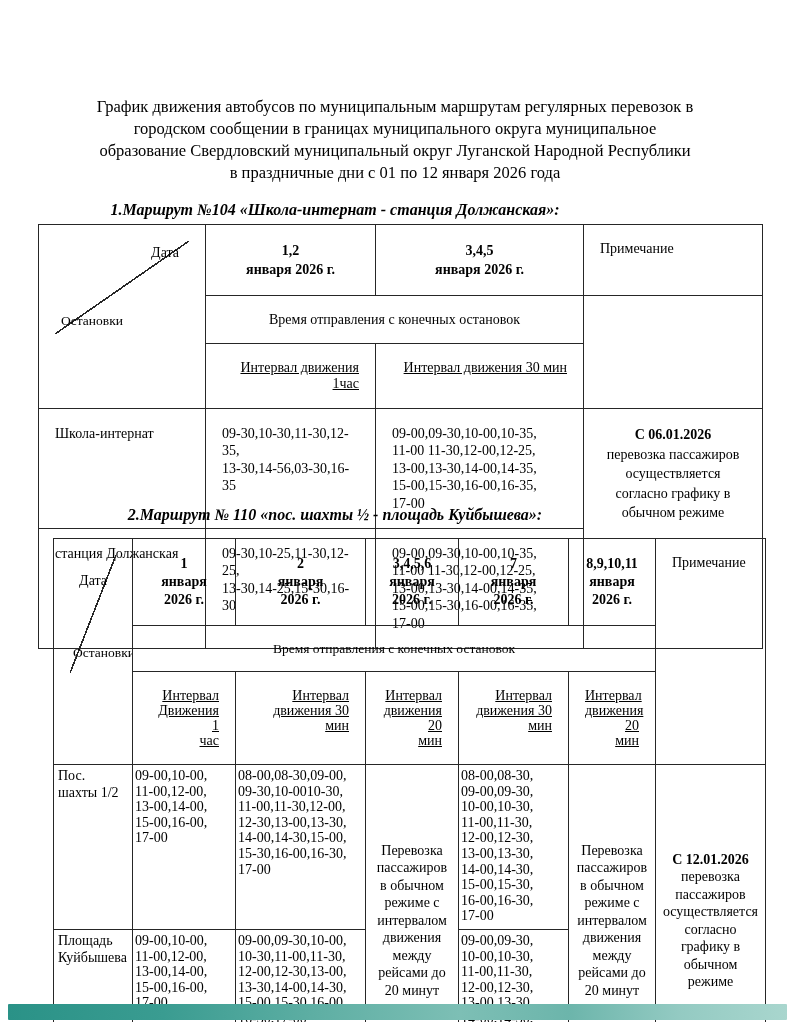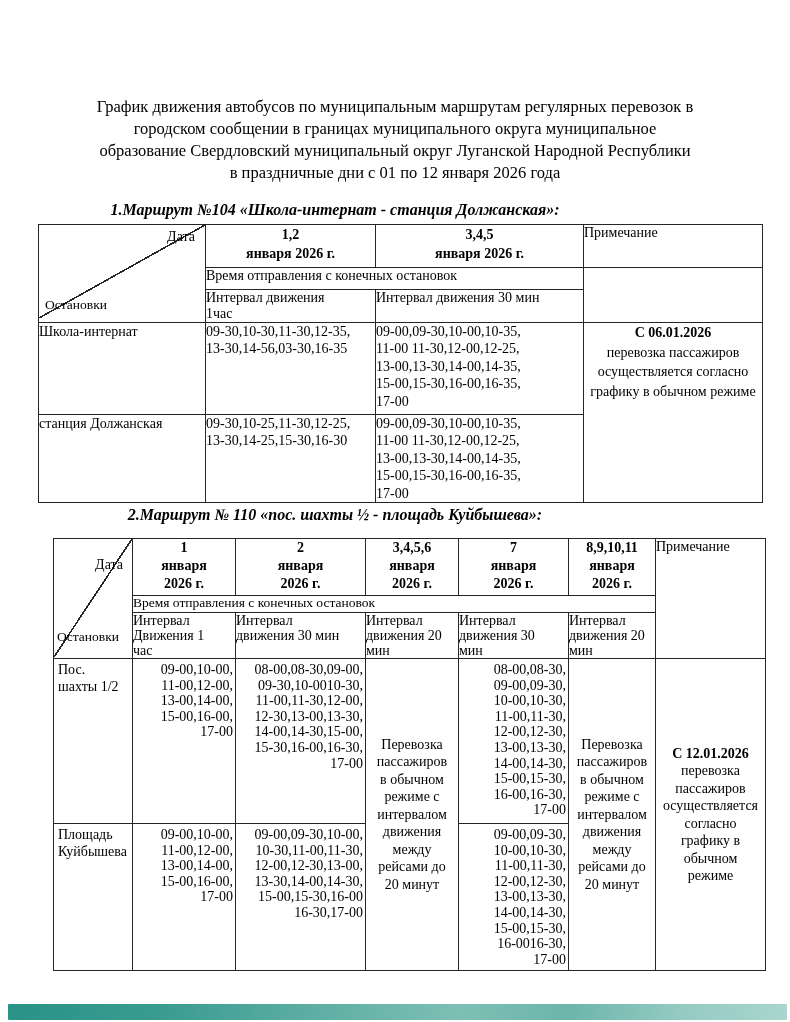--- a/index.html
+++ b/index.html
@@ -7,21 +7,21 @@
 
   .title { position:absolute; top:96px; left:25px; width:740px; text-align:center;
            font-size:16.5px; line-height:22px; white-space:pre-line; }
 
   .route-heading { position:absolute; left:0; width:670px; text-align:center;
                    font-weight:bold; font-style:italic; font-size:16px; }
   .h1 { top:201px; }
   .h2 { top:506px; }
 
   table.sched { position:absolute; border-collapse:collapse; table-layout:fixed; }
-  table.sched td { border:1.4px solid #262626; padding:0; vertical-align:top;
+  table.sched td { border:1.4px solid #262626; padding:16px; vertical-align:top;
                    font-size:14px; overflow:hidden; }
 
   
   .t1 { left:38px; top:224px; width:724px; }
   .t1 .r-dates  { height:43px; }
   .t1 .r-dep    { height:22px; }
   .t1 .r-int    { height:29px; }
   .t1 .r-body1  { height:92px; }
   .t1 .r-body2  { height:88px; }
 
@@ -35,40 +35,40 @@
   .corner-date  { position:absolute; font-size:14px; }
   .corner-stops { position:absolute; font-size:13.5px; }
   .cb1 .corner-date  { top:4px;  right:10px; }
   .cb1 .corner-stops { bottom:5px; left:6px; }
   .cb2 .corner-date  { top:18px; right:9px; }
   .cb2 .corner-stops { bottom:12px; left:3px; }
 
   .c-date  { font-weight:bold; text-align:center; vertical-align:middle;
              line-height:19px; white-space:pre-line; }
   .c-noteh { text-align:left; vertical-align:middle; }
-  .c-dep   { vertical-align:middle; font-size:14px; line-height:15px; }
-  .c-int   { text-align:left; vertical-align:middle; line-height:16px; white-space:pre-line; }
+  .c-dep   { text-align:center; vertical-align:middle; font-size:14px; line-height:15px; }
+  .c-int   { text-align:right; vertical-align:middle; line-height:16px; white-space:pre-line;text-decoration:underline; }
   .c-stop  { padding:3px 5px; white-space:pre-line; line-height:17px; }
   .c-times { padding:2px 4px; line-height:17.4px; white-space:pre-line; }
   .c-note  { text-align:center; vertical-align:middle; line-height:19.5px; padding:2px 6px; }
   .note-date { font-weight:bold;text-align:center; }
   .note-text { overflow-wrap:break-word; }
 
   
   .t2 { left:53px; top:538px; width:712px; }
   .t2 td { font-size:13.5px; }
   .t2 .r-dates { height:57px; }
   .t2 .r-dep   { height:17px; }
   .t2 .r-int   { height:45px; }
   .t2 .r-body1 { height:165px; }
   .t2 .r-body2 { height:142px; }
   .t2 .c-date  { line-height:18px; }
   .t2 .c-dep   { font-size:13.5px; line-height:13px; }
   .t2 .c-int   { line-height:15px; }
-  .t2 .c-times { line-height:15.6px; text-align:right; padding:3px 2px; }
+  .t2 .c-times { line-height:15.6px; text-align:left; padding:3px 2px; }
   .t2 .c-stop  { line-height:16.5px; padding:3px 4px; }
   .t2 .c-note  { line-height:17.5px; padding:8px 4px; }
   .t2 .c-svc   { text-align:center; vertical-align:middle; line-height:17.5px;
                  white-space:pre-line; padding:2px 3px; }
 
   .footer-bar { position:absolute; left:8px; top:1004px; width:779px; height:16px;
     background:linear-gradient(90deg,#2a9287 0%, #3a9c91 20%, #5fae a3 0, #5fafa4 40%,
                #7dbfb5 58%, #6cb5ab 72%, #93cac2 86%, #a9d6ce 100%);
     border-radius:1px; }
 </style>

